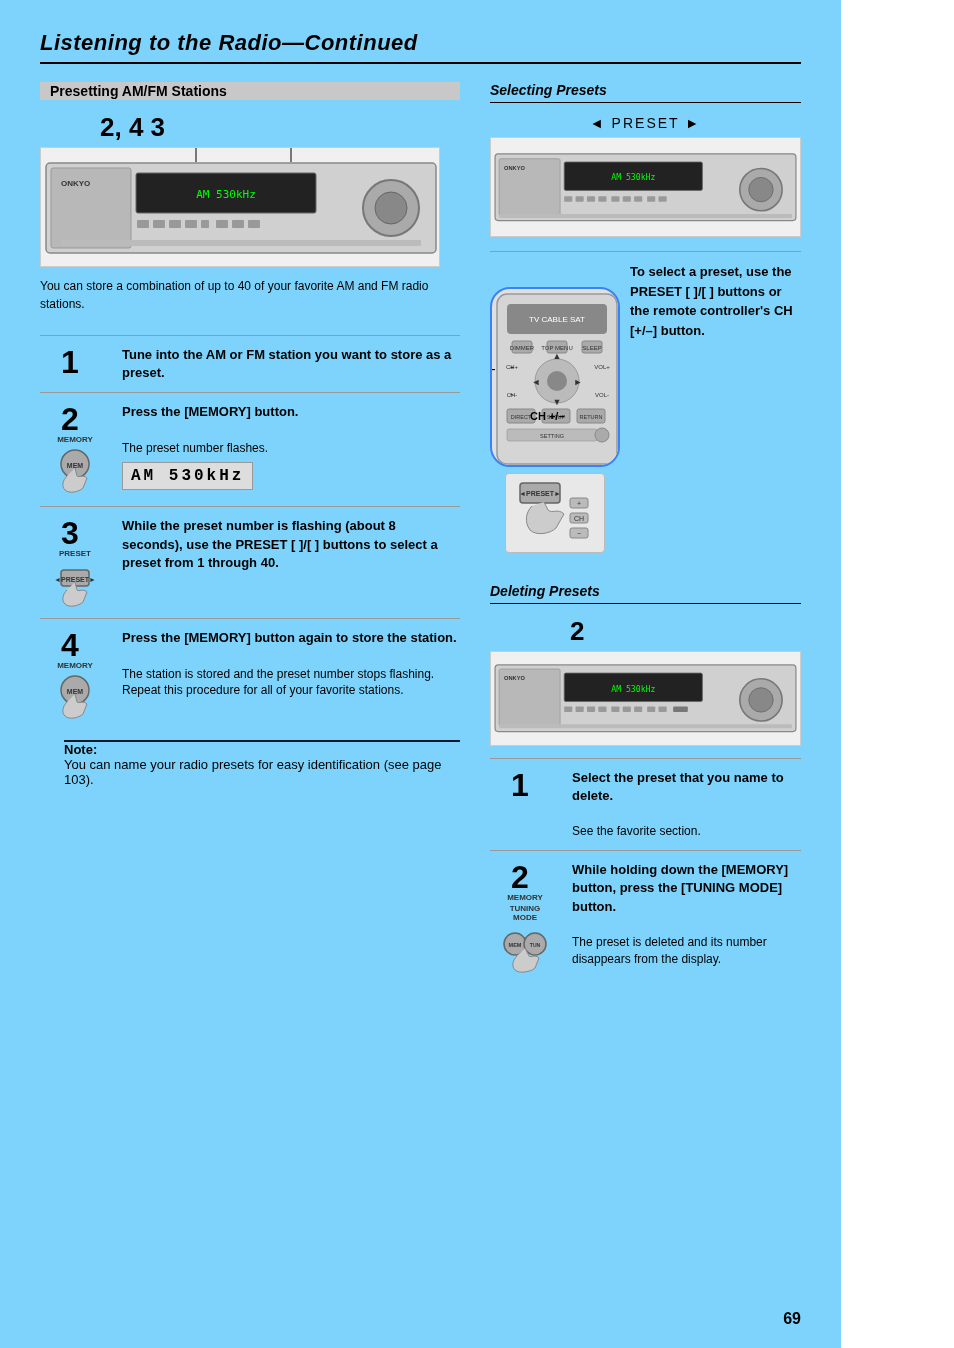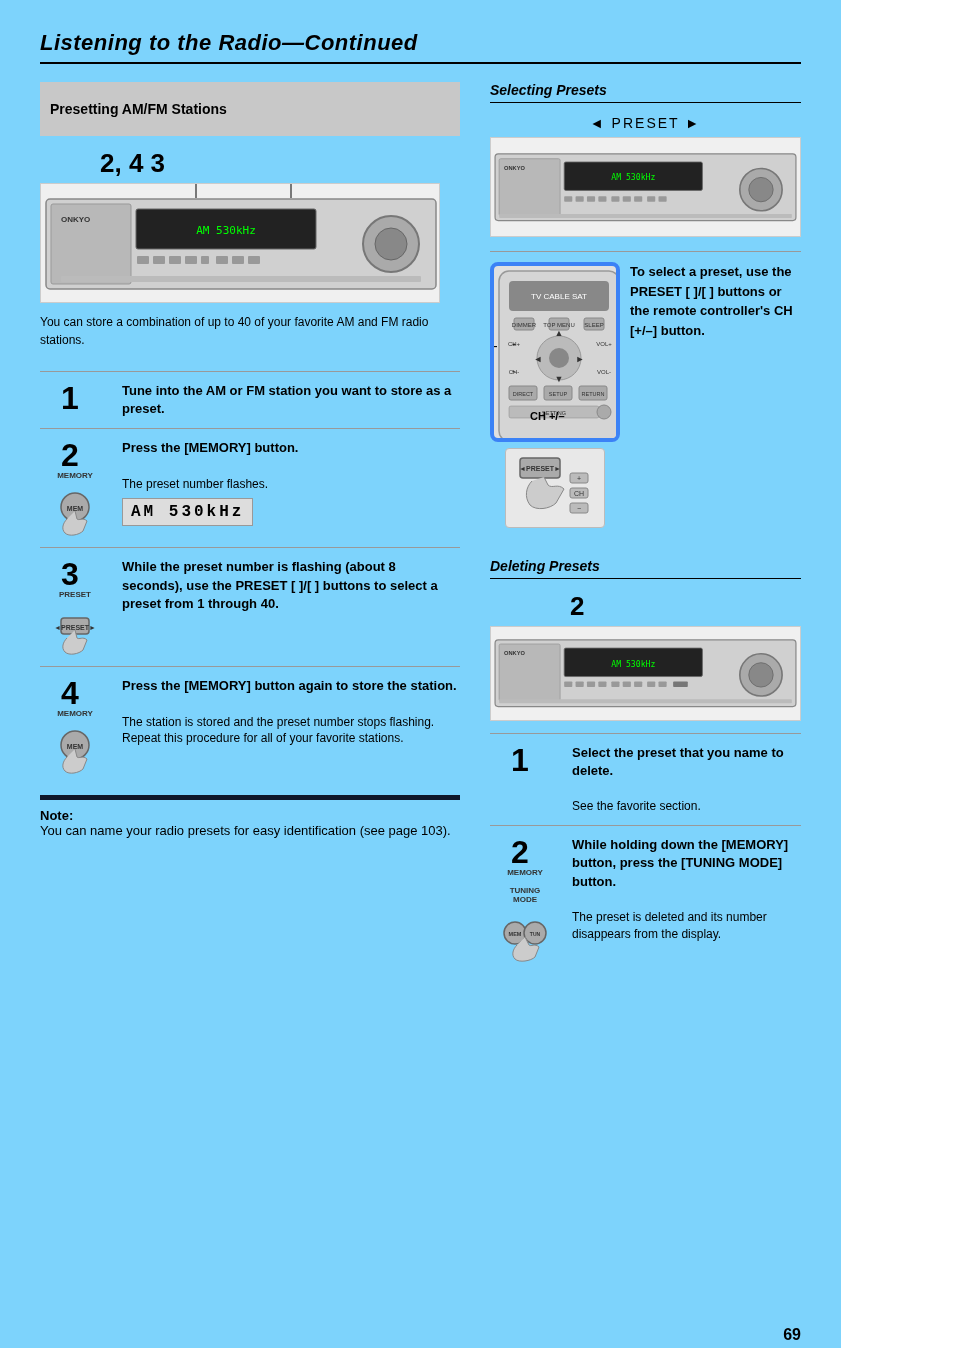--- a/index.html
+++ b/index.html
@@ -45,21 +45,21 @@
       flex-shrink: 0;
     }
 
     .right-col {
       flex: 1;
     }
 
     
     .section-box {
       background: #c8c8c8;
-      padding: 19px 10px;
+      padding: 1px 10px;
       font-size: 14px;
       font-weight: bold;
       margin-bottom: 12px;
       display: inline-block;
       width: 100%;
     }
 
     .section-title-line {
       border-bottom: 1.5px solid #000;
       padding-bottom: 4px;
@@ -101,21 +101,21 @@
     }
 
     .step-icon {
       width: 55px;
       flex-shrink: 0;
       display: flex;
       flex-direction: column;
       align-items: center;
       font-size: 9px;
       color: #333;
-      gap: 9px;
+      gap: 2px;
     }
 
     .step-icon .label {
       font-size: 8px;
       text-align: center;
       font-weight: bold;
     }
 
     .step-content {
       flex: 1;
@@ -140,22 +140,22 @@
       font-family: 'Courier New', monospace;
       font-size: 16px;
       font-weight: bold;
       margin: 6px 0;
       display: inline-block;
       letter-spacing: 3px;
     }
 
     .note-section {
       margin-top: 10px;
-      border-top: 5px solid #0f172a;
-      padding-top: 8px;
+      border-top: 2px solid #0f172a;
+      margin-left: 24px;
     }
 
     .note-title {
       font-weight: bold;
       font-size: 13px;
     }
 
     .preset-label-top {
       text-align: center;
       font-size: 14px;
@@ -181,21 +181,21 @@
       line-height: 1.5;
     }
 
     .preset-desc-text .bold {
       font-weight: bold;
     }
 
     
     .page-number {
       position: absolute;
-      bottom: 4px;
+      bottom: 20px;
       right: 40px;
       font-size: 16px;
       font-weight: bold;
     }
 
     
     .step-header-numbers {
       display: flex;
       gap: 40px;
       font-size: 26px;
@@ -384,21 +384,21 @@
             <rect x="10" y="82" width="360" height="5" rx="1" fill="#bbb"></rect>
             <text x="16" y="28" fill="#333" font-size="7" font-weight="bold" font-family="Arial">ONKYO</text>
           </svg>
         </div>
 
         <div class="preset-description">
           <div style="display:flex; gap:10px; align-items:flex-start; width:100%;">
 
             <div style="display:flex; flex-direction:column; align-items:center; gap:6px;">
 
-              <div style="background:#e0e0e0; border:4px solid #3b82f6; width:130px; height:180px; border-radius:8px; position:relative; overflow:hidden;">
+              <div style="background:#e0e0e0; border:2px solid #3b82f6; width:130px; height:180px; border-radius:20px; position:relative; overflow:hidden;margin-top:25px;">
                 <svg width="130" height="180" viewBox="0 0 130 180">
                   <rect x="5" y="5" width="120" height="170" rx="10" fill="#d5d5d5" stroke="#999" stroke-width="1.5"></rect>
                   <rect x="15" y="15" width="100" height="30" rx="4" fill="#888"></rect>
                   <text x="65" y="33" text-anchor="middle" fill="#fff" font-size="8" font-family="Arial">TV CABLE SAT</text>
 
                   <rect x="20" y="52" width="20" height="12" rx="2" fill="#aaa" stroke="#888" stroke-width="1"></rect>
                   <text x="30" y="61" text-anchor="middle" fill="#333" font-size="6">DIMMER</text>
                   <rect x="55" y="52" width="20" height="12" rx="2" fill="#aaa" stroke="#888" stroke-width="1"></rect>
                   <text x="65" y="61" text-anchor="middle" fill="#333" font-size="6">TOP MENU</text>
                   <rect x="90" y="52" width="20" height="12" rx="2" fill="#aaa" stroke="#888" stroke-width="1"></rect>

